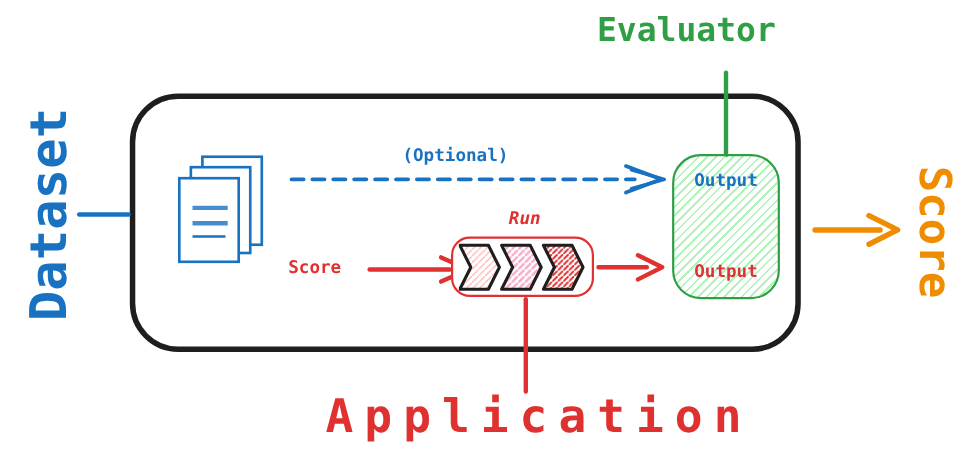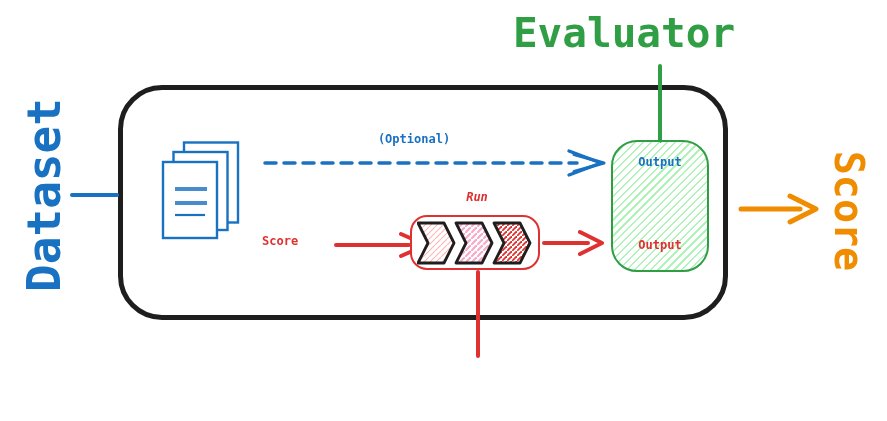--- a/index.html
+++ b/index.html
@@ -5,26 +5,26 @@
   html,body{margin:0;padding:0;background:#fff;}
   #canvas{
     position:relative;width:887px;height:421px;background:#fff;overflow:hidden;
     font-family:"DejaVu Sans Mono","Liberation Mono",monospace;font-weight:bold;
   }
   .abs{position:absolute;}
   .lbl{position:absolute;white-space:nowrap;line-height:1;}
 
   
   #dataset-label{left:44px;top:195px;font-size:46px;color:var(--blue);transform:translate(-50%,-50%) rotate(-90deg);}
-  #evaluator-label{left:624px;top:13px;font-size:41px;color:var(--green);transform:translateX(-50%);}
+  #evaluator-label{left:624px;top:13px;font-size:30px;color:var(--green);transform:translateX(-50%);}
   #score-label{left:849px;top:211px;font-size:40px;color:var(--orange);transform:translate(-50%,-50%) rotate(90deg);}
   #application-label{left:490px;top:358px;font-size:42px;letter-spacing:10px;color:var(--red);transform:translateX(-50%);}
 
   
-  .small{font-size:12px;text-align:center;}
+  .small{font-size:16px;text-align:center;}
   #optional-label{left:414px;top:133px;color:var(--blue);transform:translateX(-50%);}
   #examples-label{left:200px;top:245px;color:var(--blue);transform:translateX(-50%);}
   #input-label{left:262px;top:235px;color:var(--red);}
   #run-label{left:477px;top:191px;color:var(--red);transform:translateX(-50%);font-style:italic;}
   #output-top-label{left:660px;top:156px;color:var(--blue);transform:translateX(-50%);}
   #output-bottom-label{left:660px;top:239px;color:var(--red);transform:translateX(-50%);}
 
   
   #main-box{
     left:118px;top:85px;width:610px;height:235px;box-sizing:border-box;
@@ -54,20 +54,21 @@
 
   <div id="main-box" class="abs"></div>
 
   <div id="dataset-connector-line" class="conn"></div>
   <div id="evaluator-connector-line" class="conn"></div>
   <div id="application-connector-line" class="conn"></div>
 
   <div id="dataset-label" class="lbl">Dataset</div>
   <div id="evaluator-label" class="lbl">Evaluator</div>
   <div id="score-label" class="lbl">Score</div>
+  <div id="application-label" class="lbl">Application</div>
 
   <svg class="abs" style="left:161px;top:141px;" width="82" height="102" viewBox="0 0 82 102">
     <rect x="23" y="1.5" width="54" height="80" fill="#fff" stroke="var(--blue)" stroke-width="2.4"></rect>
     <rect x="12.5" y="11" width="54" height="78" fill="#fff" stroke="var(--blue)" stroke-width="2.4"></rect>
     <rect x="2" y="21" width="54" height="76" fill="#fff" stroke="var(--blue)" stroke-width="2.4"></rect>
     <line x1="14" y1="48" x2="46" y2="48" stroke="var(--blue)" stroke-width="4" opacity="0.8"></line>
     <line x1="14" y1="62" x2="46" y2="62" stroke="var(--blue)" stroke-width="4" opacity="0.8"></line>
     <line x1="14" y1="74" x2="44" y2="74" stroke="var(--blue)" stroke-width="2.2"></line>
   </svg>
 

